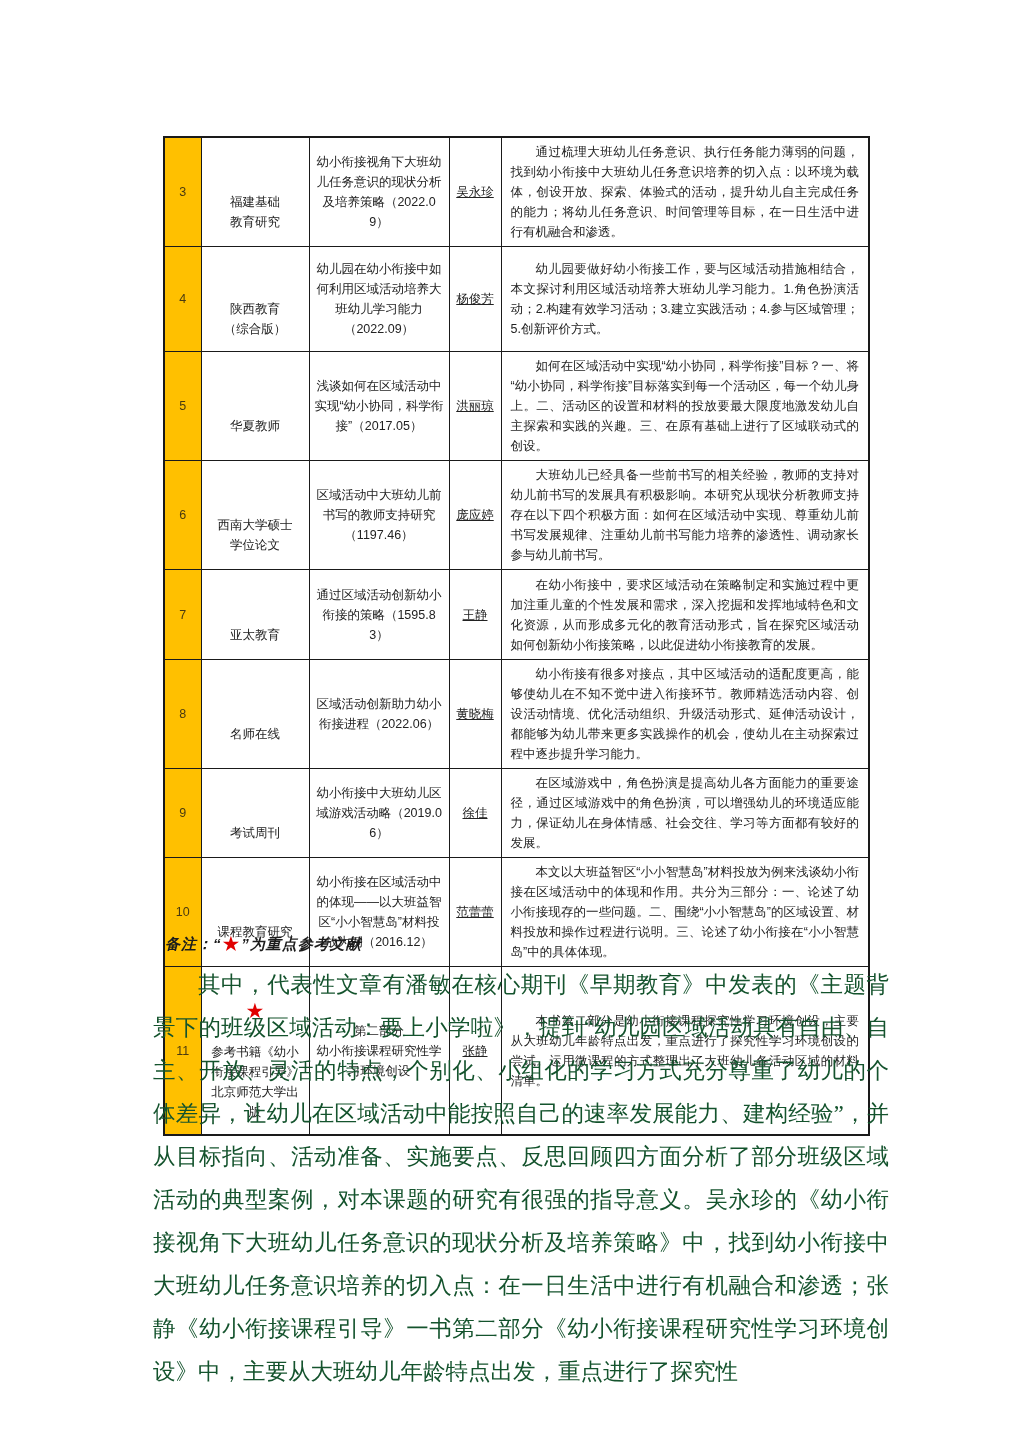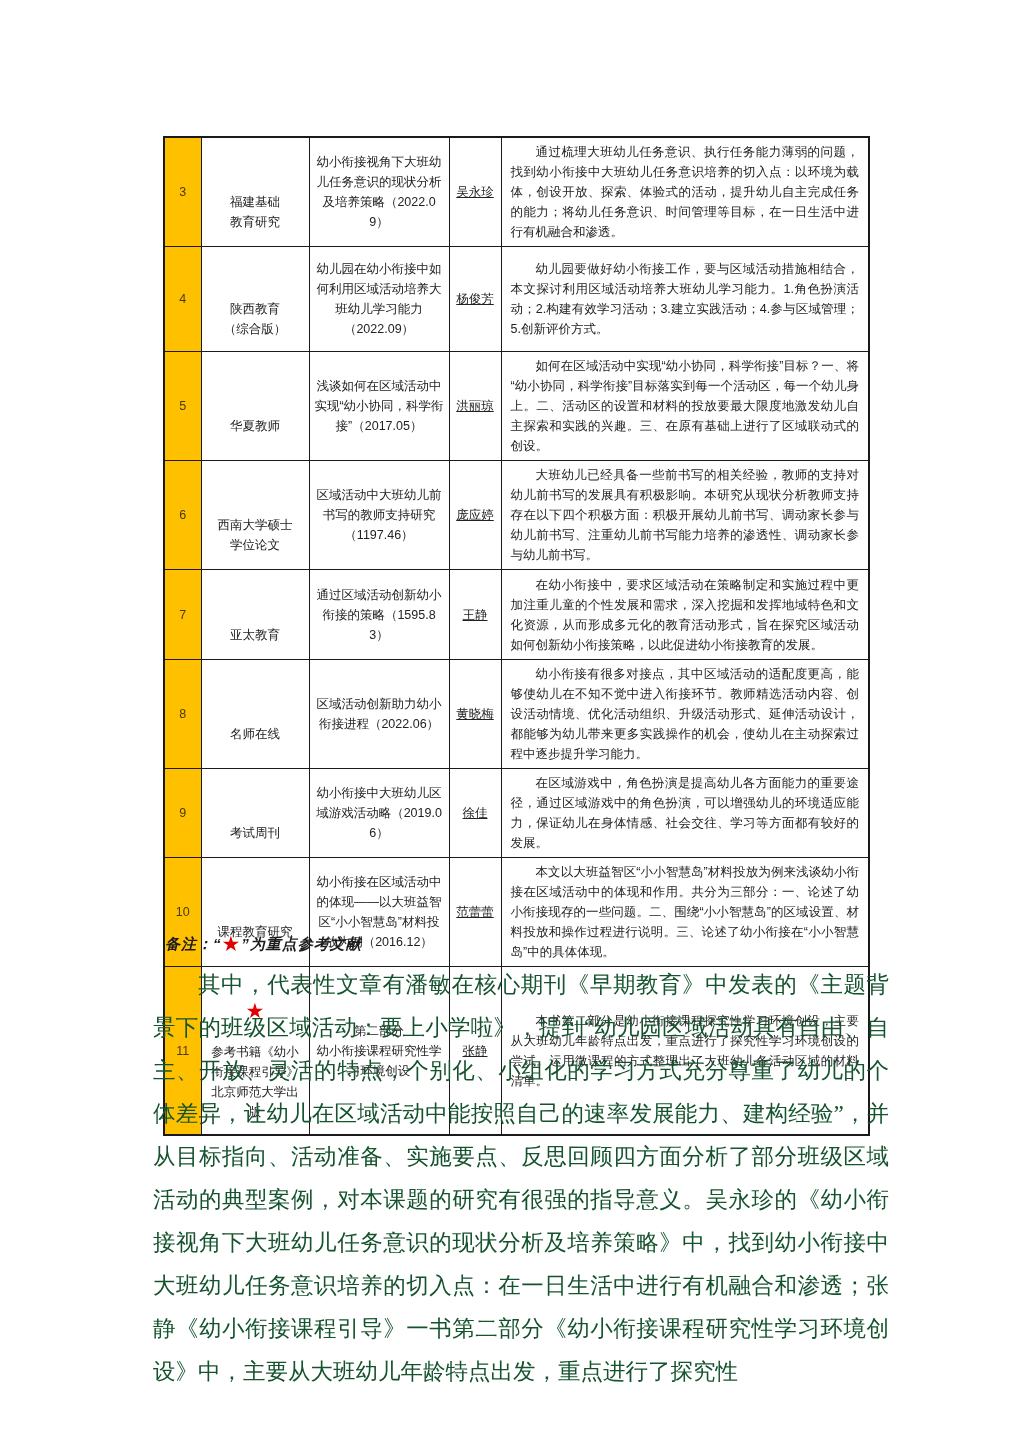--- a/index.html
+++ b/index.html
@@ -133,21 +133,21 @@
         <tr style="height: 90px;">
       <td class="num-cell">6</td>
       <td class="source-cell">
         
         <span class="source-text">西南大学硕士
 学位论文</span>
       </td>
       <td class="title-cell">区域活动中大班幼儿前书写的教师支持研究
 （1197.46）</td>
       <td class="author-cell">庞应婷</td>
-      <td class="summary-cell">大班幼儿已经具备一些前书写的相关经验，教师的支持对幼儿前书写的发展具有积极影响。本研究从现状分析教师支持存在以下四个积极方面：积极开展幼儿前书写、调动家长参与幼儿前书写、注重幼儿前书写能力培养的渗透性、调动家长参与幼儿前书写。</td>
+      <td class="summary-cell">大班幼儿已经具备一些前书写的相关经验，教师的支持对幼儿前书写的发展具有积极影响。本研究从现状分析教师支持存在以下四个积极方面：如何在区域活动中实现、尊重幼儿前书写发展规律、注重幼儿前书写能力培养的渗透性、调动家长参与幼儿前书写。</td>
     </tr>
         <tr style="height: 90px;">
       <td class="num-cell">7</td>
       <td class="source-cell">
         
         <span class="source-text">亚太教育</span>
       </td>
       <td class="title-cell">通过区域活动创新幼小衔接的策略（1595.83）</td>
       <td class="author-cell">王静</td>
       <td class="summary-cell">在幼小衔接中，要求区域活动在策略制定和实施过程中更加注重儿童的个性发展和需求，深入挖掘和发挥地域特色和文化资源，从而形成多元化的教育活动形式，旨在探究区域活动如何创新幼小衔接策略，以此促进幼小衔接教育的发展。</td>

